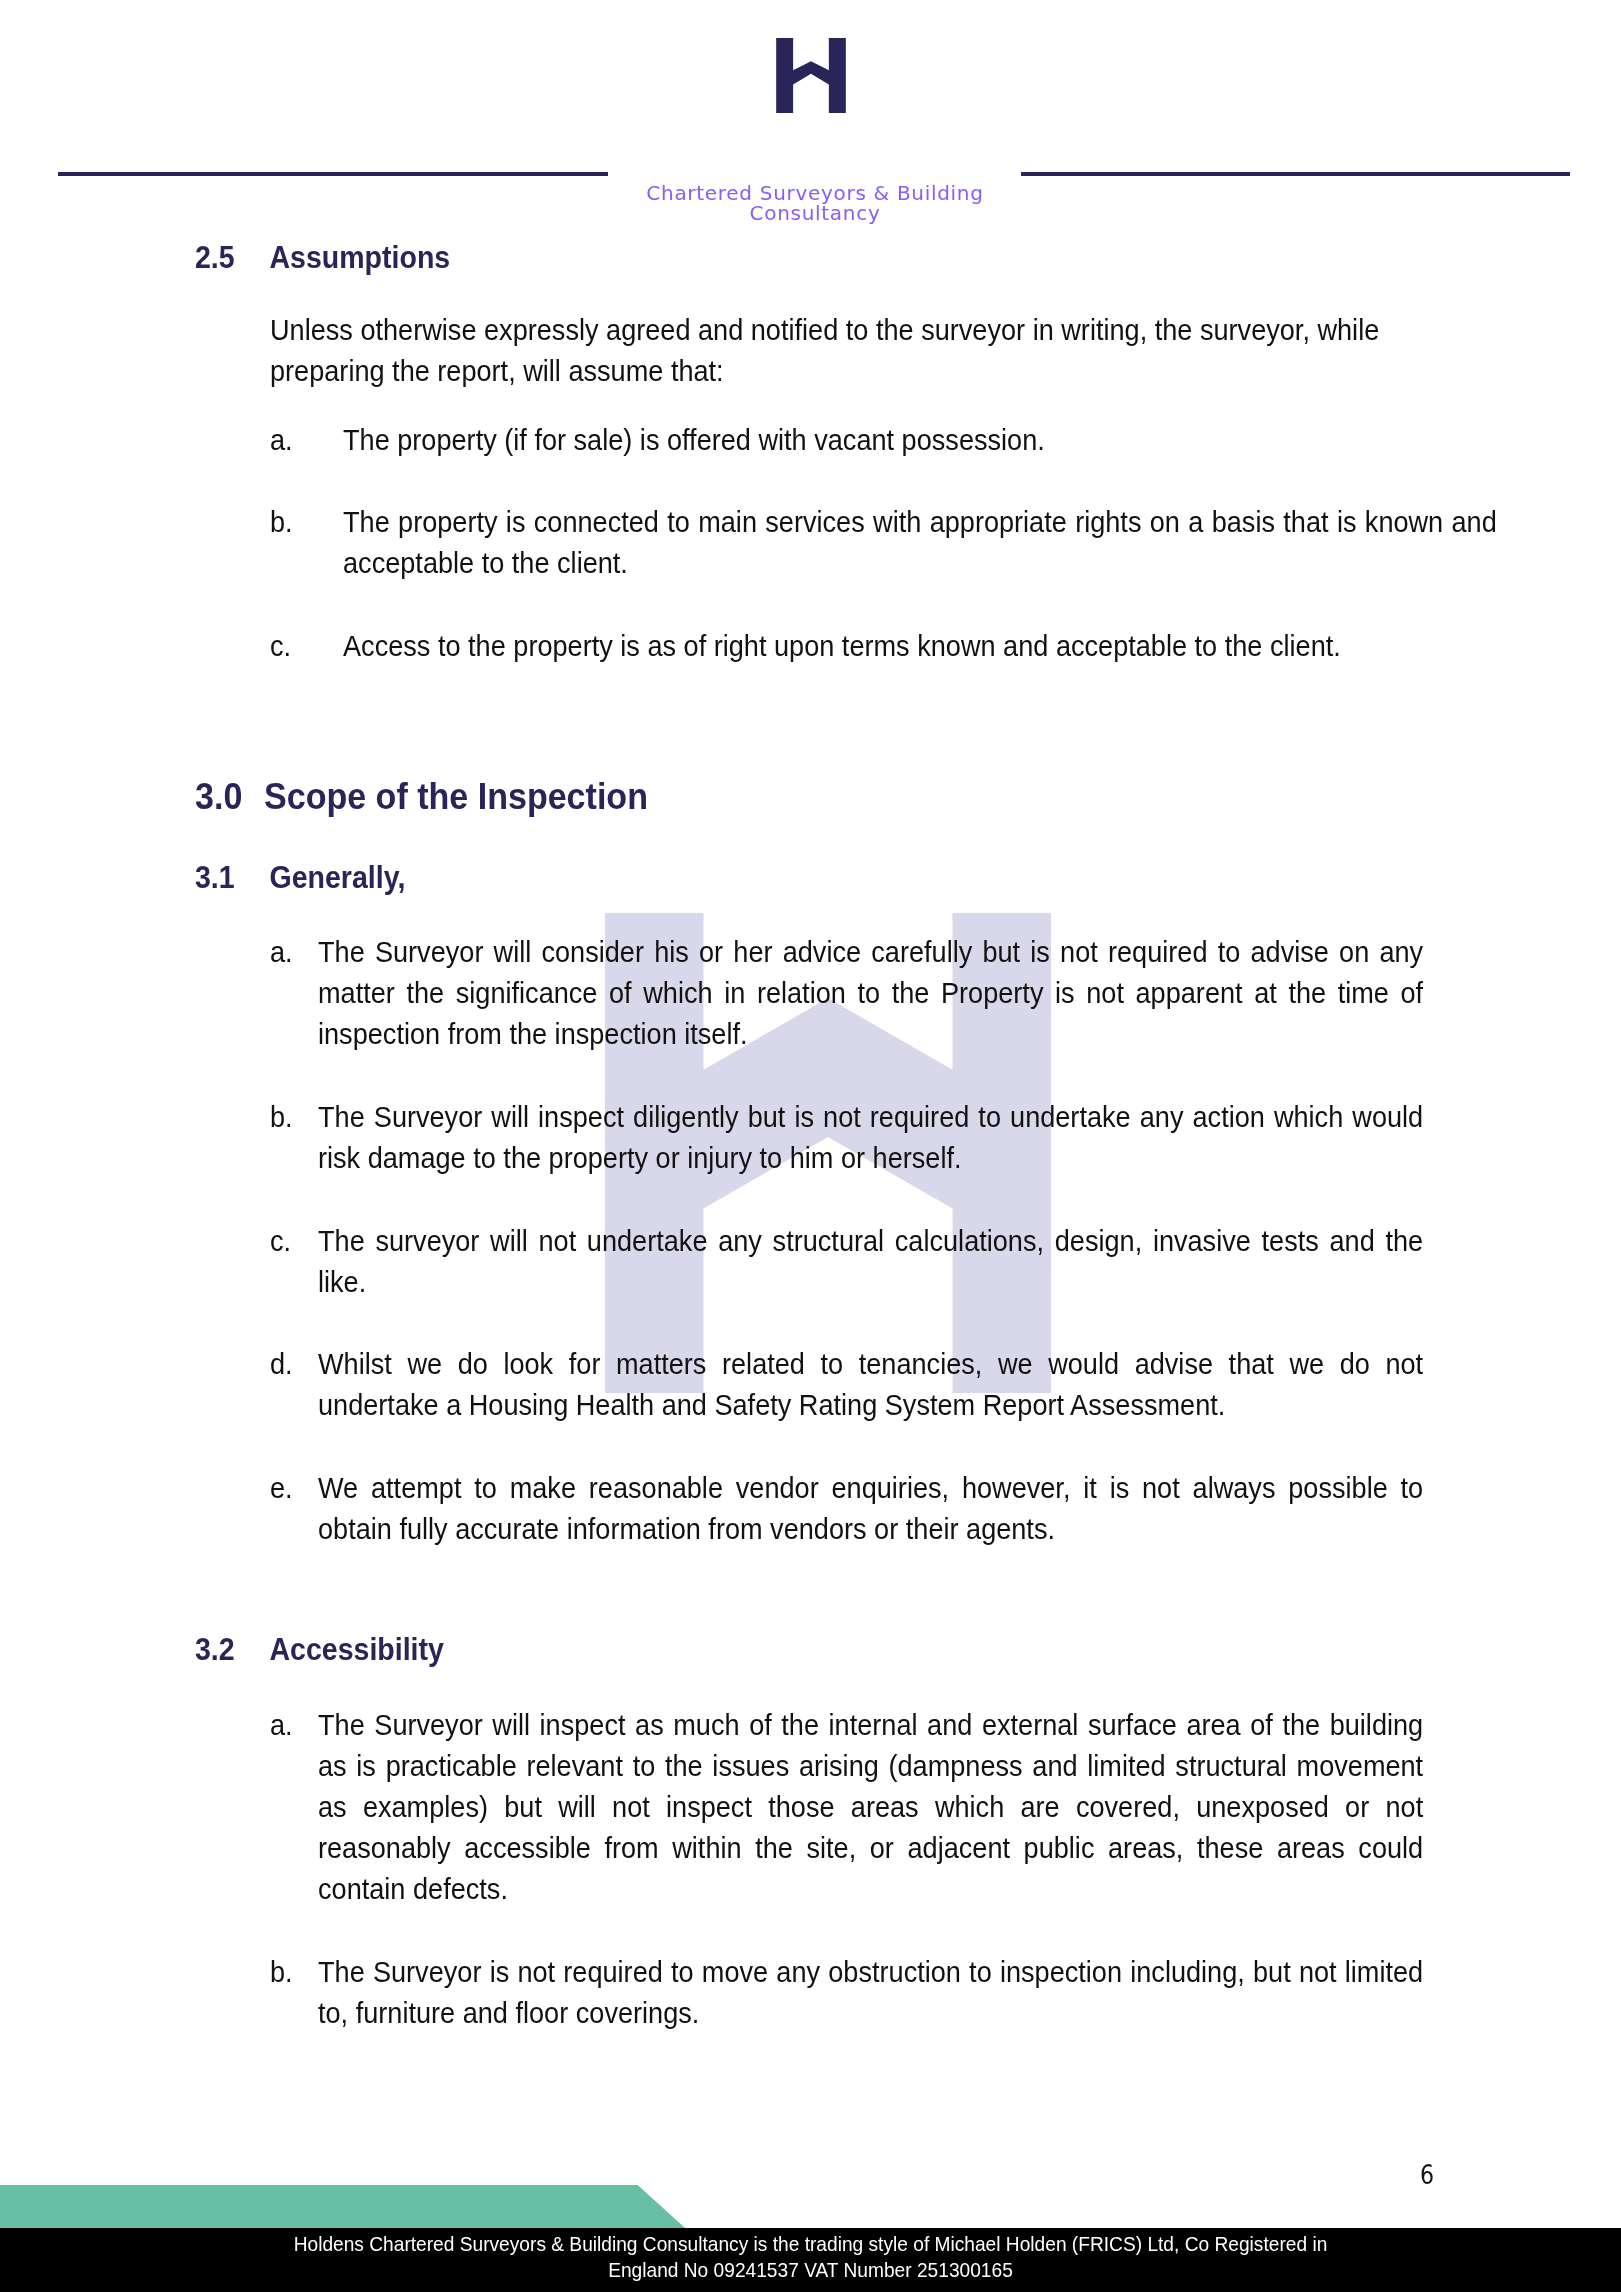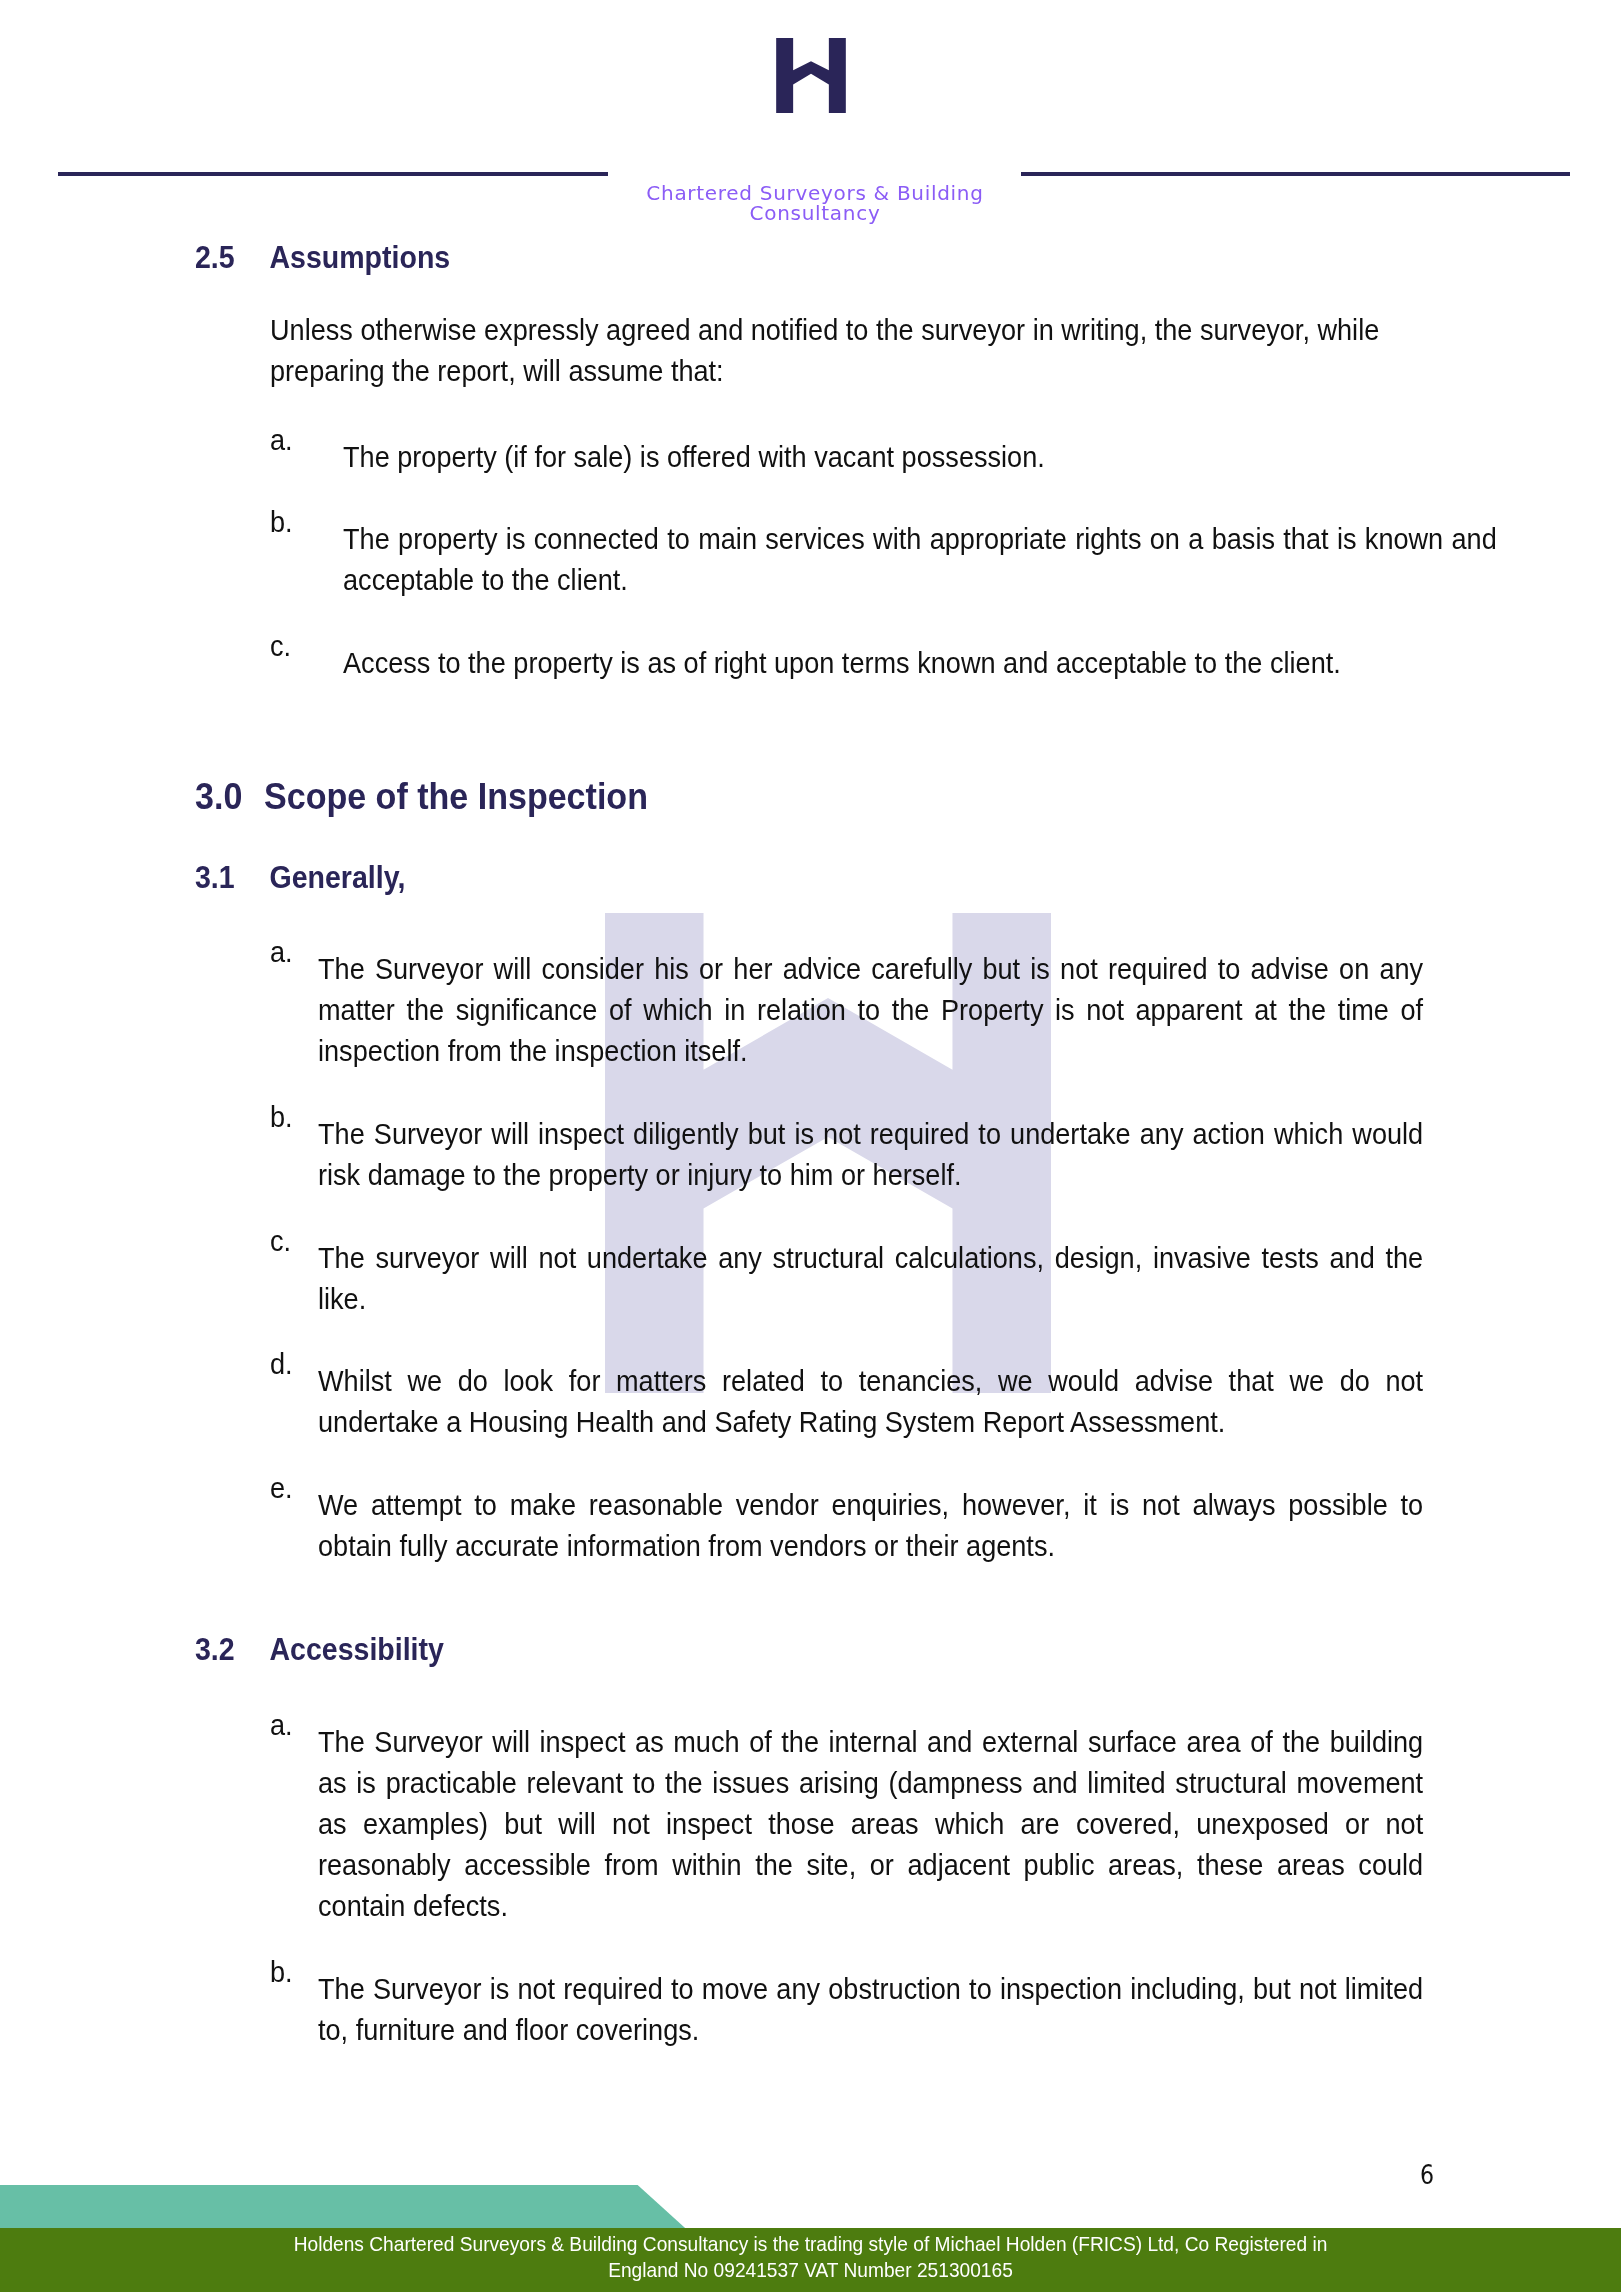--- a/index.html
+++ b/index.html
@@ -41,37 +41,37 @@
   .h1 .num { display: inline-block; width: 75px; }
 
   .para {
     position: absolute; left: 270px; width: 1154px; font-size: 29px; line-height: 41px;
     transform: scaleX(0.935); transform-origin: left;
     width: 1234px;
   }
   .item { position: absolute; left: 270px; font-size: 29px; line-height: 41px; }
   .item .lbl { position: absolute; left: 0; top: 0; }
   .item .txt {
-    position: absolute; top: 0; text-align: justify; text-align-last: left; margin-top: 17px;
+    position: absolute; top: 0; text-align: justify; text-align-last: left;
   }
   .item.wide .txt { left: 73px; width: 1154px; }
   .item.narrow .txt { left: 48px; width: 1105px; }
   .item .txt-inner { display: block; transform: scaleX(0.935); transform-origin: left; }
   .item.wide .txt-inner { width: 1234px; }
   .item.narrow .txt-inner { width: 1182px; }
   .item .lbl span { display: inline-block; transform: scaleX(0.935); transform-origin: left; }
 
   .page-number {
     position: absolute; left: 1420px; top: 2160px; font-size: 26px; color: #111;
     font-family: "DejaVu Sans", sans-serif; transform: scaleX(0.85); transform-origin: left;
   }
   .footer-band { position: absolute; left: 0; top: 2185px; width: 1621px; height: 43px; }
   .footer-bar {
     position: absolute; left: 0; top: 2228px; width: 1621px; height: 64px;
-    background: #4d7c0f; color: #ffffff; text-align: center;
+    background: #000000; color: #ffffff; text-align: center;
     font-size: 20.6px; line-height: 26px; padding-top: 2.7px; box-sizing: border-box;
   }
   .footer-bar .line { display: block; transform: scaleX(0.93); }
 </style>
 </head>
 <body>
 
 <svg class="watermark" viewBox="0 0 498 536">
   <path d="M0 0 H110 V175 L249 95 L388 175 V0 H498 V536 H388 V330 L249 250 L110 330 V536 H0 Z" fill="#d9d8ea"></path>
 </svg>

